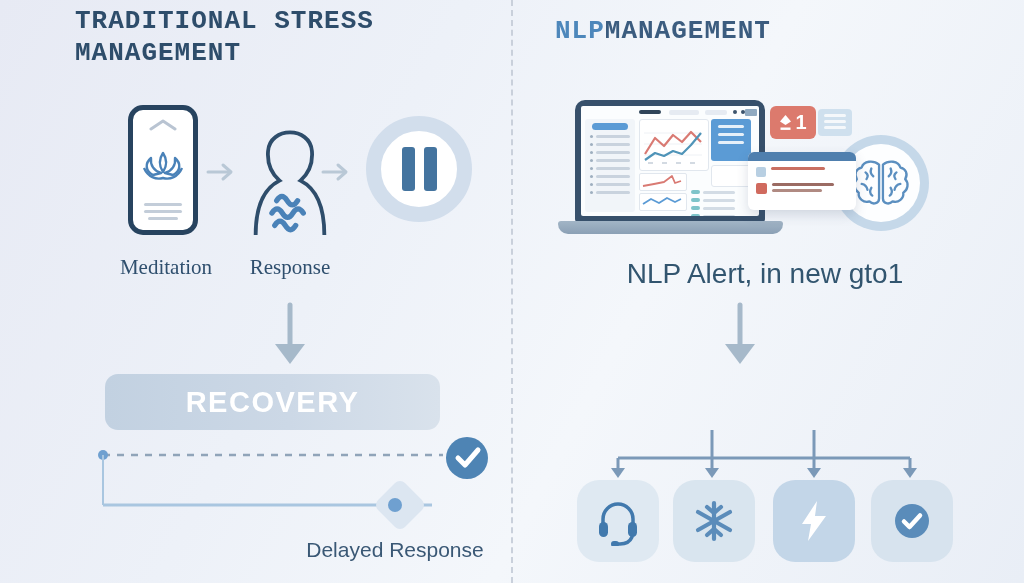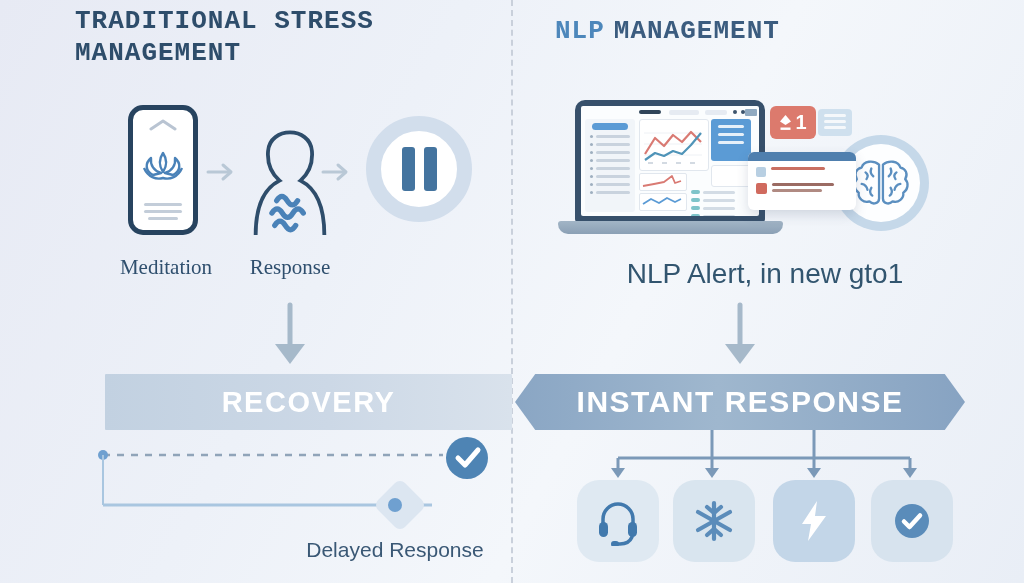--- a/index.html
+++ b/index.html
@@ -7,21 +7,21 @@
     position:relative;width:1024px;height:583px;margin:0 auto;overflow:hidden;
     font-family:"Liberation Sans",sans-serif;
     background:linear-gradient(118deg,#e7eaf4 0%,#edf1f8 35%,#f4f7fb 60%,#e9eef6 100%);
   }
   .divider{position:absolute;left:511px;top:0;bottom:0;width:0;border-left:2px dashed #c9d0db;}
 
   
   .title{position:absolute;font-weight:bold;text-align:left;letter-spacing:1px;line-height:1.22;font-family:Liberation Mono, monospace;}
   .title-left{left:75px;top:6px;width:440px;font-size:26px;color:#2e4d6b;}
   .title-right{left:555px;top:16px;width:390px;font-size:26px;}
-  .title-right .accent{color:#4d87bb;margin-right:9px;}
+  .title-right .accent{color:#4d87bb;}
   .title-right .main{color:#3b5c7f;}
 
   
   .phone{position:absolute;left:128px;top:105px;width:70px;height:130px;box-sizing:border-box;
     border:5px solid #27435f;border-radius:15px;background:#fff;
     display:flex;flex-direction:column;align-items:center;justify-content:space-between;padding:8px 0 10px;}
   .phone-lines{display:flex;flex-direction:column;gap:4px;align-items:center;}
   .phone-lines div{height:3px;background:#c3cdd9;border-radius:2px;}
   .pl1{width:38px;} .pl2{width:38px;} .pl3{width:30px;}
 
@@ -35,21 +35,21 @@
 
   .item-label{position:absolute;top:255px;font-size:21px;color:#2f4f6e;text-align:center;font-family:Liberation Serif, serif;}
   .lab1{left:96px;width:140px;} .lab2{left:222px;width:136px;} .lab3{left:369px;width:100px;}
 
   .down-arrow{position:absolute;}
   .da-left{left:270px;top:302px;} .da-right{left:720px;top:302px;}
 
   
   .banner{position:absolute;top:374px;height:56px;display:flex;align-items:center;justify-content:center;
     color:#fff;font-weight:bold;}
-  .banner-recovery{left:105px;width:407px;font-size:29px;letter-spacing:1.5px;border-radius:1px;
+  .banner-recovery{left:105px;width:335px;font-size:29px;letter-spacing:1.5px;border-radius:13px;
     background:linear-gradient(90deg,#c2d1e1 0%,#ccd8e6 55%,#d9e2ec 100%);}
   .banner-instant{left:515px;width:450px;font-size:30px;letter-spacing:1.5px;
     background:linear-gradient(90deg,#8aa6c4 0%,#9fb7ce 45%,#87a3c2 100%);
     clip-path:polygon(0 50%,4.5% 0,95.5% 0,100% 50%,95.5% 100%,4.5% 100%);}
 
   
   .timeline-svg{position:absolute;left:80px;top:430px;}
   .caption{position:absolute;font-size:21px;color:#3a5875;text-align:center;}
   .cap-delayed{left:285px;top:538px;width:220px;}
   .cap-nlp{left:565px;top:258px;width:400px;font-size:28px;color:#32556f;}
@@ -345,21 +345,20 @@
     </div>
   </div>
 
   <div class="caption cap-nlp">NLP Alert, in new gto1</div>
 
   <svg class="down-arrow da-right" width="40" height="64" viewBox="0 0 40 64">
     <line x1="20" y1="3" x2="20" y2="44" stroke="#a6b9ca" stroke-width="5" stroke-linecap="round"></line>
     <polygon points="5,42 35,42 20,62" fill="#a6b9ca"></polygon>
   </svg>
 
-  <div class="banner banner-instant">INSTANT RESPONSE</div>
 
   <svg class="connector-svg" width="340" height="50" viewBox="0 0 340 50">
     <g stroke="#7b99b8" stroke-width="3" fill="none" stroke-linejoin="round">
       <path d="M117,0 V28"></path>
         <path d="M219,0 V28"></path>
       <path d="M23,28 H315"></path>
       <path d="M23,28 V40"></path>
         <path d="M117,28 V40"></path>
         <path d="M219,28 V40"></path>
         <path d="M315,28 V40"></path>

